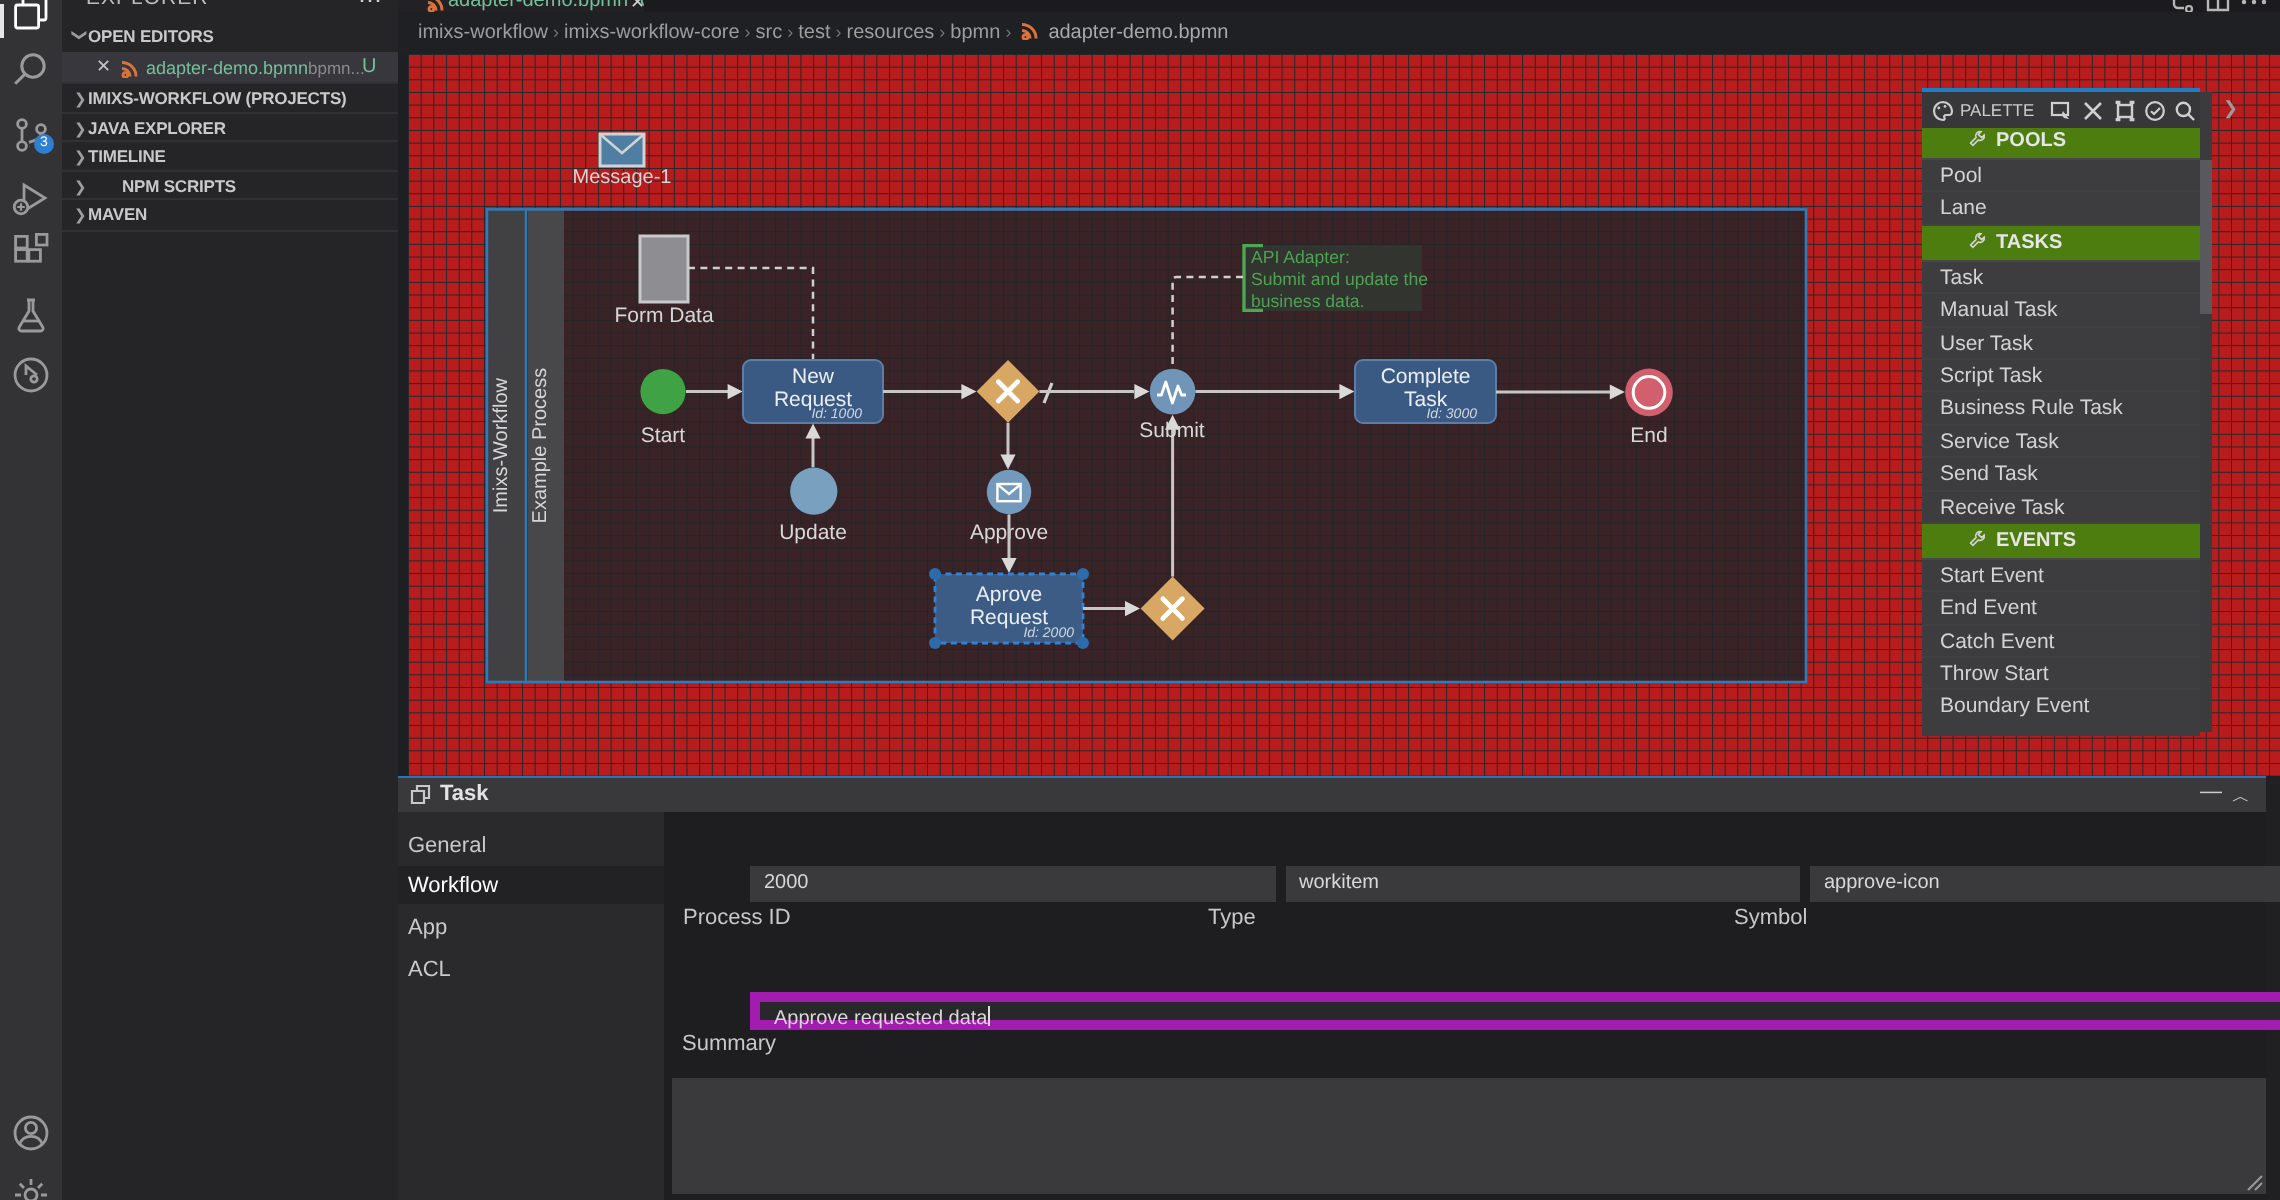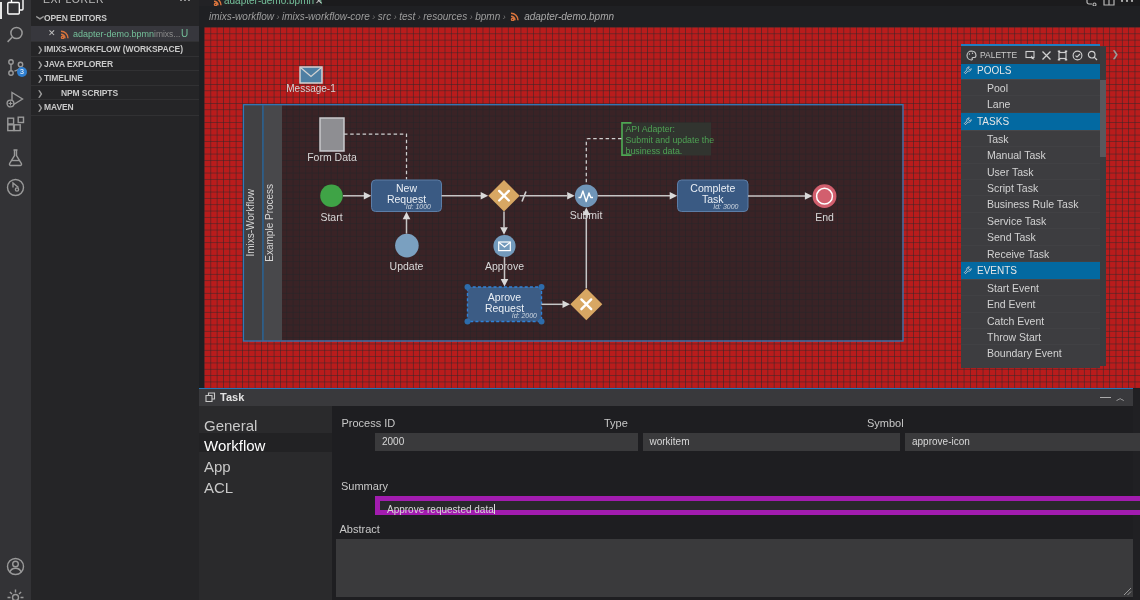--- a/index.html
+++ b/index.html
@@ -11,45 +11,45 @@
   .aicon{position:absolute;left:4px;width:23px;height:23px;}
   
   #sidebar{left:31px;top:0;width:168px;height:600px;background:#252527;color:#cccccc;}
   .sbrow{position:absolute;left:0;width:168px;font-size:11px;color:#c5c5c5;white-space:nowrap;overflow:hidden;}
   .sechead{font-weight:bold;font-size:8.5px;letter-spacing:-.1px;color:#c9c9c9;}
   .chev{position:absolute;left:6px;font-size:7.5px;font-weight:normal;color:#9d9d9d;}
   
   #tabstrip{left:199px;top:0;width:941px;height:6px;background:#1b1b1d;}
   #activetab{left:199px;top:0;width:123px;height:6px;background:#222225;overflow:hidden;}
   #breadcrumb{left:199px;top:6px;width:941px;height:21px;background:#1f2023;
-      color:#9d9d9d;font-size:10px;line-height:21px;white-space:nowrap;font-style:italic;}
+      color:#9d9d9d;font-size:10px;line-height:21px;white-space:nowrap;}
   .bsep{color:#767676;font-size:9px;padding:0 2.5px;}
   
   #canvas{left:204px;top:27px;width:941px;height:361px;background:#b91c1c;}
   
   #palette{left:961px;top:43.5px;width:139px;height:322px;background:#3d3d40;
            border-top:2px solid #1e7ec2;font-size:10.5px;color:#d3d3d3;}
   #palhead{position:absolute;left:0;top:0;width:139px;height:18px;background:#37373a;
            color:#cccccc;}
   .pitem{width:139px;height:16.4px;line-height:16.5px;
-         padding-left:26px;box-sizing:border-box;border-bottom:1px solid #414144;}
+         padding-left:9px;box-sizing:border-box;border-bottom:1px solid #414144;}
   .phead{width:139px;height:18px;line-height:18px;
-         padding-left:1px;box-sizing:border-box;font-weight:normal;font-size:10px;
-         color:#e6e6e6;background:#0369a1;border-bottom:1px solid #47474a;}
+         padding-left:22px;box-sizing:border-box;font-weight:bold;font-size:10px;
+         color:#e6e6e6;background:#4d7c0f;border-bottom:1px solid #47474a;}
   .wrench{display:inline-block;width:11px;height:9px;margin-right:4px;vertical-align:-1px;}
   #palscroll{left:1100px;top:45.5px;width:6px;height:320px;background:#3b3b3e;}
   #palthumb{left:1100px;top:80px;width:6px;height:77px;background:#58585d;}
   
   #botline{left:199px;top:388px;width:934px;height:1.4px;background:#2577b9;}
   #bothead{left:199px;top:389.4px;width:934px;height:16.6px;background:#39393c;}
   #botleft{left:199px;top:406px;width:132.5px;height:194px;background:#2a2a2c;}
   #botform{left:331.5px;top:406px;width:801.5px;height:194px;background:#1e1e21;}
   #botright{left:1133px;top:389.4px;width:7px;height:210.6px;background:#202023;}
-  .btab{position:absolute;left:5px;font-size:15px;color:#c9c9c9;text-align:right;}
-  .flabel{position:absolute;font-size:11px;color:#c8c8c8;}
+  .btab{position:absolute;left:5px;font-size:11px;color:#c9c9c9;text-align:right;}
+  .flabel{position:absolute;font-size:11px;color:#c8c8c8;margin-top:36px;}
   .finput{position:absolute;height:18.5px;background:#3a3a3c;box-sizing:border-box;
           font-size:10px;color:#d8d8d8;line-height:18.5px;padding-left:7px;margin-left:39px;}
   text{font-family:"Liberation Sans",sans-serif;}
 </style>
 </head>
 <body>
 <div class="abs" id="actbar">
   <div style="position:absolute;left:0;top:1.5px;width:1.5px;height:17.5px;background:#e7e7e7"></div>
   <svg class="aicon" style="top:-5px" viewBox="0 0 23 23" fill="none" stroke="#ffffff" stroke-width="1.4">
     <rect x="7.5" y="3.5" width="11.5" height="11.5" rx="1"></rect>
@@ -100,24 +100,24 @@
 <div class="abs" id="sidebar">
   <div class="sbrow" style="top:-7px;left:12px;font-size:10.5px;letter-spacing:.5px;color:#bbbbbb">EXPLORER</div>
   <div class="sbrow" style="top:-7px;left:148px;font-size:12px;color:#cccccc">⋯</div>
   <div class="sbrow sechead" style="top:13px;"><span class="chev" style="transform:rotate(90deg);top:0px;">❯</span><span style="padding-left:13px">OPEN EDITORS</span></div>
   <div class="sbrow" style="top:26px;height:14.5px;background:#37373d;">
      <span style="position:absolute;left:17px;top:1.5px;color:#c3c3c3;font-size:9px">✕</span>
      <svg style="position:absolute;left:29px;top:2.5px" width="10" height="10" viewBox="0 0 10 10">
         <path d="M1.5 8.5a1.2 1.2 0 1 0 0-.01M1 5.2a4 4 0 0 1 4 4M1 2.2a7 7 0 0 1 7 7" stroke="#d7733c" fill="none" stroke-width="1.5"></path>
      </svg>
      <span style="position:absolute;left:42px;top:3px;color:#74c09a;font-size:9px">adapter-demo.bpmn</span>
-     <span style="position:absolute;left:123px;top:3px;color:#8a8a8a;font-size:8.5px">imixs...</span>
+     <span style="position:absolute;left:123px;top:3px;color:#8a8a8a;font-size:8.5px">bpmn...</span>
      <span style="position:absolute;left:150px;top:2px;color:#74c09a;font-size:10px">U</span>
   </div>
-  <div class="sbrow sechead" style="top:41px;height:14.5px;border-top:1px solid #313133;line-height:14.5px"><span class="chev" style="top:1px">❯</span><span style="padding-left:13px">IMIXS-WORKFLOW (WORKSPACE)</span></div>
+  <div class="sbrow sechead" style="top:41px;height:14.5px;border-top:1px solid #313133;line-height:14.5px"><span class="chev" style="top:1px">❯</span><span style="padding-left:13px">IMIXS-WORKFLOW (PROJECTS)</span></div>
   <div class="sbrow sechead" style="top:55.5px;height:14.5px;border-top:1px solid #313133;line-height:14.5px"><span class="chev" style="top:1px">❯</span><span style="padding-left:13px">JAVA EXPLORER</span></div>
   <div class="sbrow sechead" style="top:70px;height:14.5px;border-top:1px solid #313133;line-height:14.5px"><span class="chev" style="top:1px">❯</span><span style="padding-left:13px">TIMELINE</span></div>
   <div class="sbrow sechead" style="top:84.5px;height:14.5px;border-top:1px solid #313133;line-height:14.5px"><span class="chev" style="top:1px">❯</span><span style="padding-left:30px">NPM SCRIPTS</span></div>
   <div class="sbrow sechead" style="top:99px;height:14.5px;border-top:1px solid #313133;border-bottom:1px solid #313133;line-height:14.5px"><span class="chev" style="top:1px">❯</span><span style="padding-left:13px">MAVEN</span></div>
 </div>
 <div class="abs" id="tabstrip">
 
   <svg style="position:absolute;left:886px;top:0" width="12" height="6" viewBox="0 0 12 6">
      <path d="M2 0v2a2 2 0 0 0 2 2h3" stroke="#b6b6b6" fill="none" stroke-width="1.2"></path>
       <circle cx="9.5" cy="4.5" r="1.5" stroke="#b6b6b6" fill="none" stroke-width="1.1"></circle>

